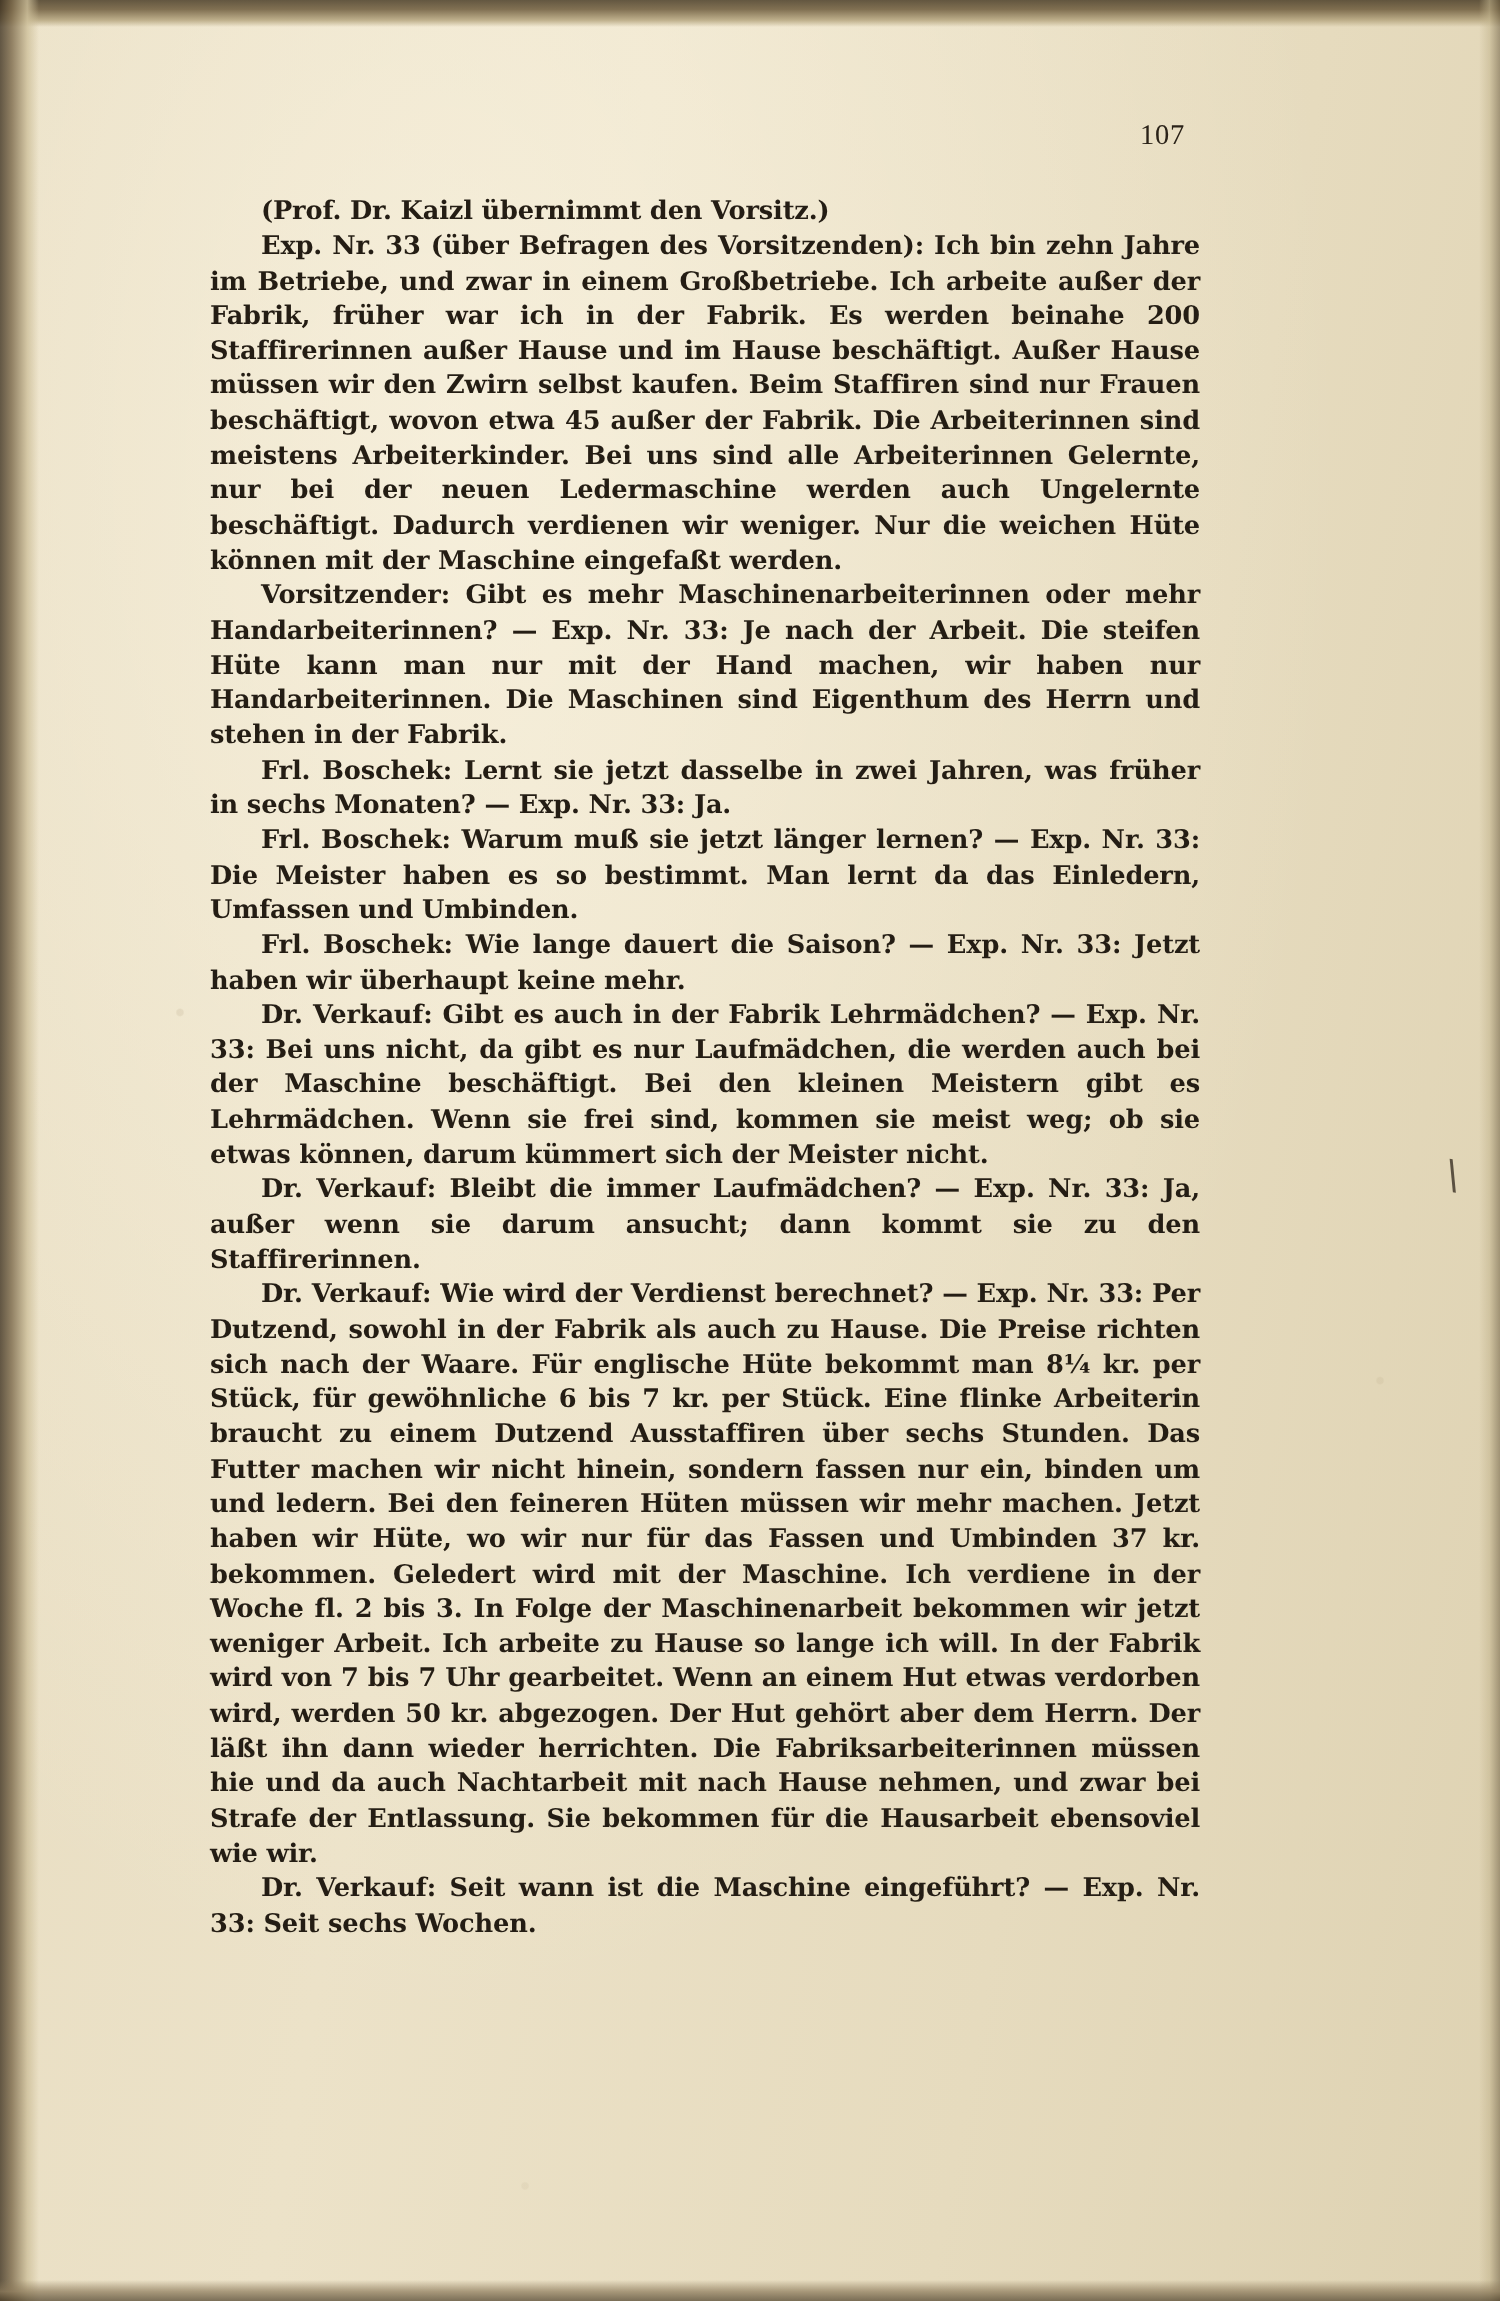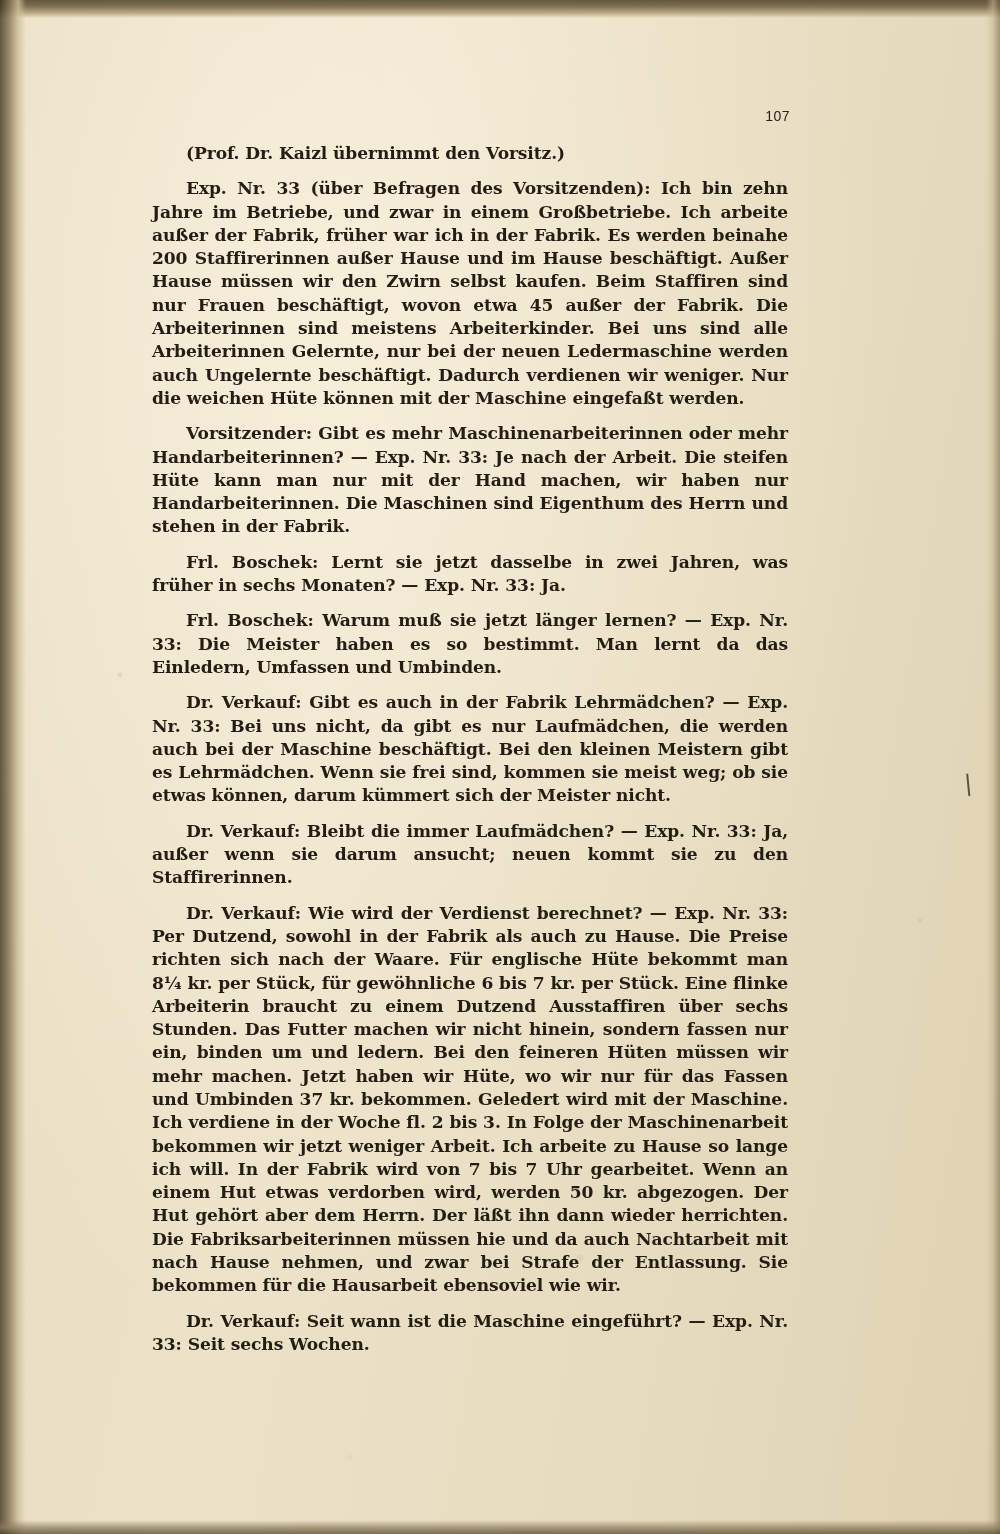--- a/index.html
+++ b/index.html
@@ -49,24 +49,24 @@
       radial-gradient(circle at 12% 44%, rgba(120,95,55,.10) 0 2px, rgba(0,0,0,0) 3px),
       radial-gradient(circle at 78% 12%, rgba(120,95,55,.08) 0 2px, rgba(0,0,0,0) 3px),
       radial-gradient(circle at 58% 82%, rgba(120,95,55,.07) 0 3px, rgba(0,0,0,0) 4px),
       radial-gradient(circle at 92% 60%, rgba(120,95,55,.07) 0 2px, rgba(0,0,0,0) 3px),
       radial-gradient(circle at 35% 95%, rgba(120,95,55,.06) 0 2px, rgba(0,0,0,0) 3px);
     pointer-events: none;
   }
 
   .page-number {
     position: absolute;
-    top: 108px;
+    top: 80px;
     right: 210px;
-    font-family: Liberation Sans, sans-serif;
-    font-size: 14px;
+    font-family: Liberation Serif, serif;
+    font-size: 19px;
     color: #2a2218;
     letter-spacing: .5px;
   }
 
   .text-block {
     position: absolute;
     left: 140px;
     top: 130px;
     width: 660px;
     color: #241d14;
@@ -78,21 +78,21 @@
 
   
   .fraktur {
     font-family: "DejaVu Serif", serif;
     font-weight: 600;
     letter-spacing: -0.1px;
     text-rendering: optimizeLegibility;
   }
 
   p {
-    margin: 12px;
+    margin: 0;
     text-indent: 34px;
   }
 
   .pen-mark {
     position: absolute;
     right: 18px;
     top: 770px;
     width: 18px;
     height: 30px;
     color: #3a3024;
@@ -112,20 +112,21 @@
   <div class="speckle"></div>
 
   <div class="page-number">107</div>
 
   <div class="text-block fraktur">
     <p>(Prof. Dr. Kaizl übernimmt den Vorsitz.)</p>
     <p>Exp. Nr. 33 (über Befragen des Vorsitzenden): Ich bin zehn Jahre im Betriebe, und zwar in einem Großbetriebe. Ich arbeite außer der Fabrik, früher war ich in der Fabrik. Es werden beinahe 200 Staffirerinnen außer Hause und im Hause beschäftigt. Außer Hause müssen wir den Zwirn selbst kaufen. Beim Staffiren sind nur Frauen beschäftigt, wovon etwa 45 außer der Fabrik. Die Arbeiterinnen sind meistens Arbeiterkinder. Bei uns sind alle Arbeiterinnen Gelernte, nur bei der neuen Ledermaschine werden auch Ungelernte beschäftigt. Dadurch verdienen wir weniger. Nur die weichen Hüte können mit der Maschine eingefaßt werden.</p>
     <p>Vorsitzender: Gibt es mehr Maschinenarbeiterinnen oder mehr Handarbeiterinnen? — Exp. Nr. 33: Je nach der Arbeit. Die steifen Hüte kann man nur mit der Hand machen, wir haben nur Handarbeiterinnen. Die Maschinen sind Eigenthum des Herrn und stehen in der Fabrik.</p>
     <p>Frl. Boschek: Lernt sie jetzt dasselbe in zwei Jahren, was früher in sechs Monaten? — Exp. Nr. 33: Ja.</p>
     <p>Frl. Boschek: Warum muß sie jetzt länger lernen? — Exp. Nr. 33: Die Meister haben es so bestimmt. Man lernt da das Einledern, Umfassen und Umbinden.</p>
+    <p>Frl. Boschek: Wie lange dauert die Saison? — Exp. Nr. 33: Jetzt haben wir überhaupt keine mehr.</p>
     <p>Dr. Verkauf: Gibt es auch in der Fabrik Lehrmädchen? — Exp. Nr. 33: Bei uns nicht, da gibt es nur Laufmädchen, die werden auch bei der Maschine beschäftigt. Bei den kleinen Meistern gibt es Lehrmädchen. Wenn sie frei sind, kommen sie meist weg; ob sie etwas können, darum kümmert sich der Meister nicht.</p>
-    <p>Dr. Verkauf: Bleibt die immer Laufmädchen? — Exp. Nr. 33: Ja, außer wenn sie darum ansucht; neuen kommt sie zu den Staffirerinnen.</p>
+    <p>Dr. Verkauf: Bleibt die immer Laufmädchen? — Exp. Nr. 33: Ja, außer wenn sie darum ansucht; dann kommt sie zu den Staffirerinnen.</p>
     <p>Dr. Verkauf: Wie wird der Verdienst berechnet? — Exp. Nr. 33: Per Dutzend, sowohl in der Fabrik als auch zu Hause. Die Preise richten sich nach der Waare. Für englische Hüte bekommt man 8¼ kr. per Stück, für gewöhnliche 6 bis 7 kr. per Stück. Eine flinke Arbeiterin braucht zu einem Dutzend Ausstaffiren über sechs Stunden. Das Futter machen wir nicht hinein, sondern fassen nur ein, binden um und ledern. Bei den feineren Hüten müssen wir mehr machen. Jetzt haben wir Hüte, wo wir nur für das Fassen und Umbinden 37 kr. bekommen. Geledert wird mit der Maschine. Ich verdiene in der Woche fl. 2 bis 3. In Folge der Maschinenarbeit bekommen wir jetzt weniger Arbeit. Ich arbeite zu Hause so lange ich will. In der Fabrik wird von 7 bis 7 Uhr gearbeitet. Wenn an einem Hut etwas verdorben wird, werden 50 kr. abgezogen. Der Hut gehört aber dem Herrn. Der läßt ihn dann wieder herrichten. Die Fabriksarbeiterinnen müssen hie und da auch Nachtarbeit mit nach Hause nehmen, und zwar bei Strafe der Entlassung. Sie bekommen für die Hausarbeit ebensoviel wie wir.</p>
     <p>Dr. Verkauf: Seit wann ist die Maschine eingeführt? — Exp. Nr. 33: Seit sechs Wochen.</p>
   </div>
 
   <div class="pen-mark">\</div>
 </div>
 
 </body></html>

